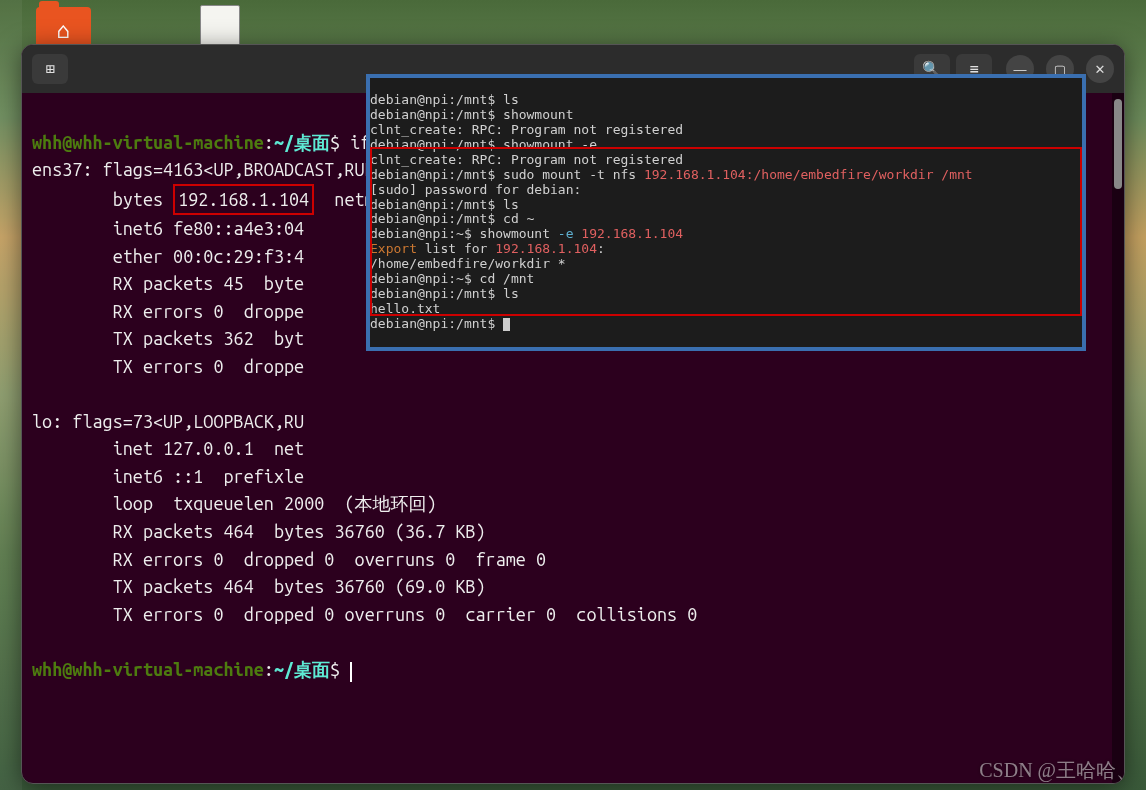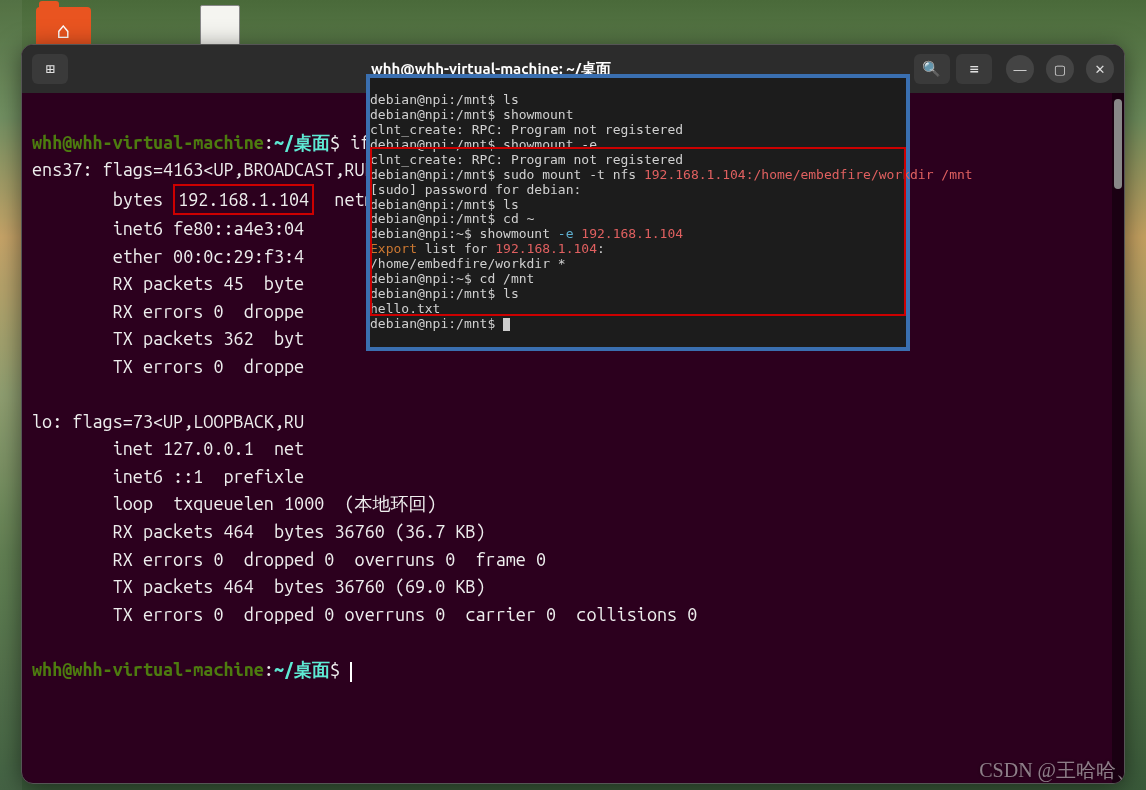--- a/index.html
+++ b/index.html
@@ -106,21 +106,21 @@
   .white { color:#eee; }
   .ip-box {
     border:2px solid #cc0000;
     padding:0 3px;
     display:inline-block;
   }
   .overlay-term {
     position:absolute;
     top: 74px;
     left: 366px;
-    width: 544px;
+    width: 720px;
     background: #1c1c1c;
     border: 4px solid #3a6fb0;
     font-size: 13px;
     line-height: 1.15;
     color:#d0d0d0;
     white-space: pre;
     font-family: "DejaVu Sans Mono", monospace;
   }
   .overlay-inner {
     position:absolute;
@@ -157,21 +157,20 @@
     </div>
 </div>
 <div class="doc-icon"></div>
 
 <div class="terminal-window">
   <div class="titlebar">
     <div class="tb-btn">
         <span>⊞</span>
       </div>
     <div class="tb-spacer"></div>
-    <div class="title-text">whh@whh-virtual-machine: ~/桌面</div>
     <div class="tb-spacer"></div>
     <div class="tb-btn">
         <span>🔍</span>
       </div>
     <div class="tb-btn">
         <span>≡</span>
       </div>
     <div class="wincontrols">
       <div class="wc">
           <span>—</span>
@@ -192,21 +191,21 @@
 <span class="white">        inet6 fe80::a4e3:04</span>
 <span class="white">        ether 00:0c:29:f3:4</span>
 <span class="white">        RX packets 45  byte</span>
 <span class="white">        RX errors 0  droppe</span>
 <span class="white">        TX packets 362  byt</span>
 <span class="white">        TX errors 0  droppe</span>
 <span class="white"></span>
 <span class="white">lo: flags=73&lt;UP,LOOPBACK,RU</span>
 <span class="white">        inet 127.0.0.1  net</span>
 <span class="white">        inet6 ::1  prefixle</span>
-<span class="white">        loop  txqueuelen 1000  (本地环回)</span>
+<span class="white">        loop  txqueuelen 2000  (本地环回)</span>
 <span class="white">        RX packets 464  bytes 36760 (36.7 KB)</span>
 <span class="white">        RX errors 0  dropped 0  overruns 0  frame 0</span>
 <span class="white">        TX packets 464  bytes 36760 (69.0 KB)</span>
 <span class="white">        TX errors 0  dropped 0 overruns 0  carrier 0  collisions 0</span>
 <span class="white"></span>
 <span class="green">whh@whh-virtual-machine</span><span class="white">:</span><span class="blue">~/桌面</span><span class="white">$ </span><span class="cursor"></span>
 
     <div class="scrollbar">
       <div class="scroll-thumb"></div>
     </div>

